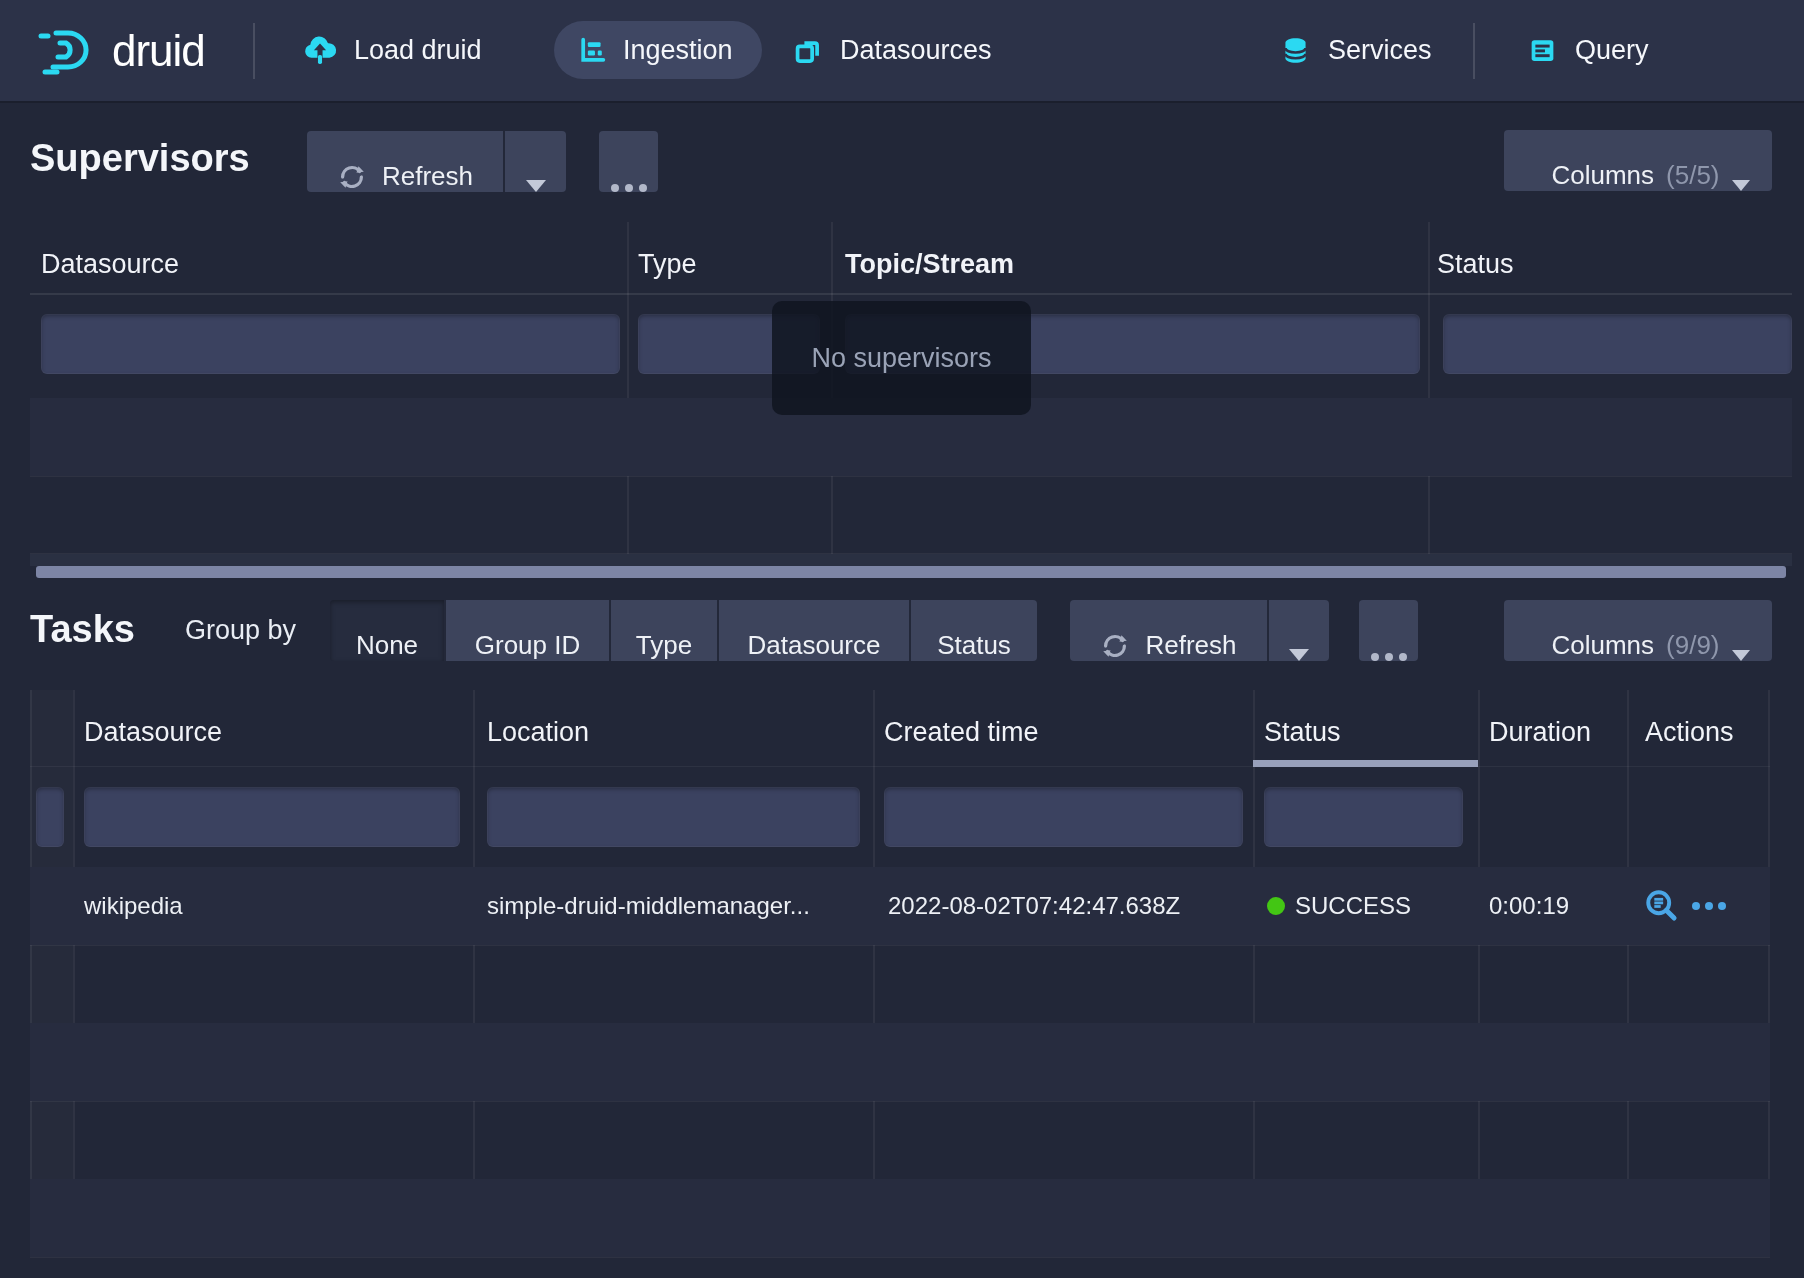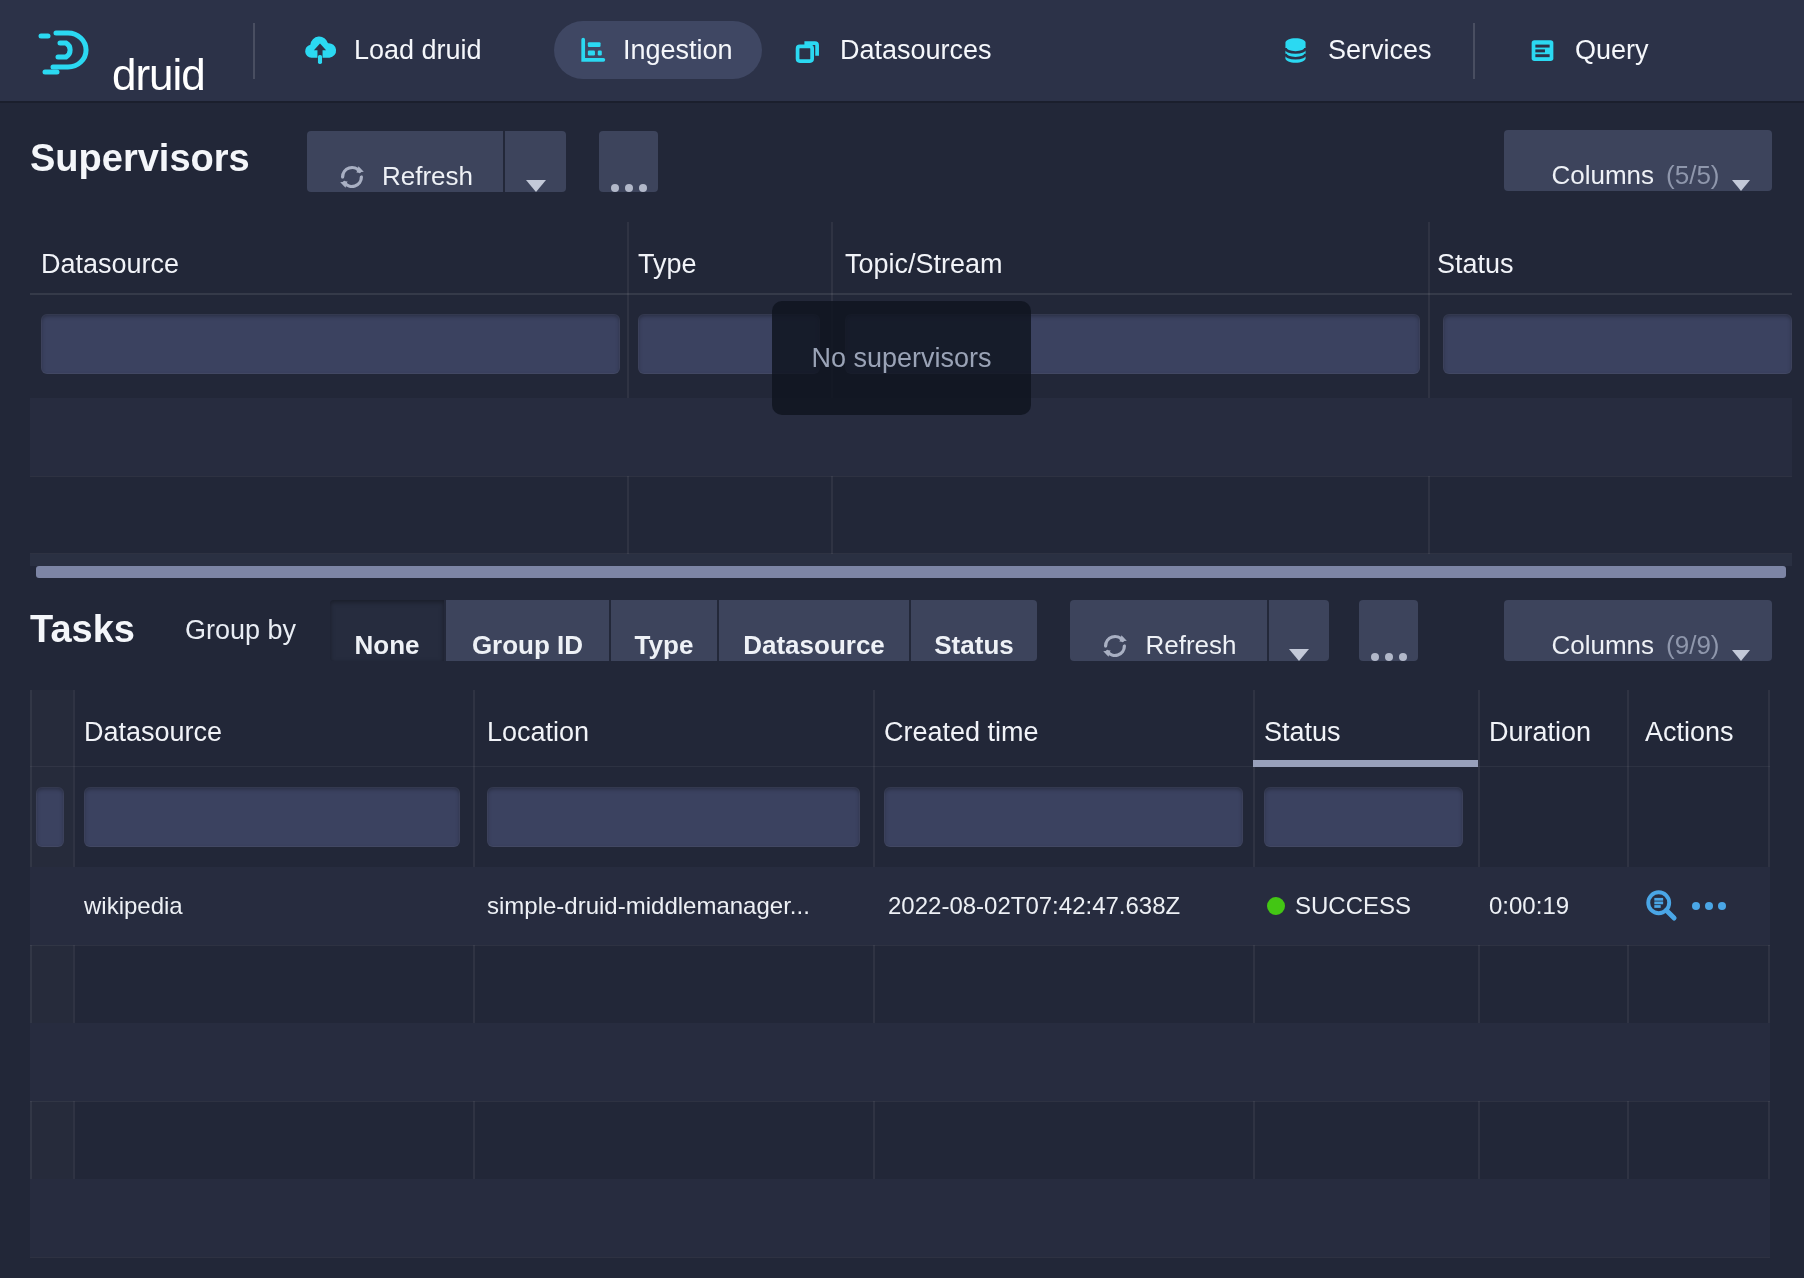--- a/index.html
+++ b/index.html
@@ -10,42 +10,42 @@
     font-family: "Liberation Sans", sans-serif; color: #eef1f6;
     -webkit-font-smoothing: antialiased;
   }
   .stage { position: absolute; inset: 0; width: 1804px; height: 1278px; background: #222738; overflow: hidden; }
 
   
   .navbar { position: absolute; left:0; top:0; width:1804px; height:101px; background:#2c3248; box-shadow: 0 2px 0 rgba(0,0,0,.18); }
   .nav-item { position:absolute; top:0; height:101px; display:flex; align-items:center; gap:17px; cursor:pointer; }
   .nav-label { font-size:27px; color:#f5f7fb; white-space:nowrap; }
   .brand-mark { position:absolute; left:36px; top:26px; }
-  .brand-word { position:absolute; left:112px; top:0; height:101px; display:flex; align-items:center; font-size:44px; font-weight:500; color:#ffffff; letter-spacing:-1px;margin-top:24px; }
+  .brand-word { position:absolute; left:112px; top:0; height:101px; display:flex; align-items:center; font-size:44px; font-weight:500; color:#ffffff; letter-spacing:-1px; }
   .nav-divider { position:absolute; top:23px; width:2px; height:56px; background:rgba(255,255,255,.14); }
   .nav-pill { position:absolute; left:554px; top:21px; width:208px; height:58px; border-radius:29px; background:#3f4763; display:flex; align-items:center; gap:15px; padding-left:23px; cursor:pointer; }
   .nav-icon { flex: none; display:block; }
 
   
   .sec-title { position:absolute; font-size:38px; font-weight:600; color:#f4f6fa; }
   .btn, .split-main, .split-caret, .seg {
     background:#3d445c; color:#eef1f6; font-size:26px;
     display:flex; align-items:flex-end; justify-content:center; cursor:pointer;
   }
   .btn { position:absolute; height:61px; border-radius:4px; }
   .split { position:absolute; height:61px; display:flex; border-radius:4px; overflow:hidden; }
   .split-main { gap:15px; }
   .split-sep, .seg-sep { width:2px; background:#232839; }
   .caret { width:0; height:0; border-left:10px solid transparent; border-right:10px solid transparent; border-top:12px solid #c3c9d8; }
   .dots { display:flex; gap:6px; align-items:center; }
   .dots i { width:8px; height:8px; border-radius:50%; background:#b2b8c9; }
   .columns-btn { gap:12px;padding-left:25px; }
   .col-count { color:#8f97ac; }
   .seg-group { position:absolute; height:61px; display:flex; border-radius:4px; overflow:hidden; }
-  .seg { white-space:nowrap;font-weight:bold; }
+  .seg { white-space:nowrap; }
   .seg.active { background:#262c3e; box-shadow: inset 0 2px 5px rgba(0,0,0,.35); }
   .groupby-label { position:absolute; height:61px; display:flex; align-items:center; font-size:27px; color:#e9edf4; }
 
   
   .tbl { position:absolute; }
   .col-div { position:absolute; top:0; width:2px; background:rgba(255,255,255,.06); }
   .hdr-label { position:absolute; top:26px; font-size:27px; color:#f1f3f8; line-height:32px; white-space:nowrap; cursor:pointer; }
   .hdr-border { position:absolute; left:0; width:100%; height:2px; background:rgba(255,255,255,.09); }
   .filter { position:absolute; height:60px; background:#3b4260; border:none; border-radius:6px; outline:none;
             box-shadow: inset 0 2px 4px rgba(0,0,0,.32), inset 0 0 0 1px rgba(255,255,255,.05);
@@ -171,21 +171,21 @@
     <span class="caret" style="border-left-width:9px;border-right-width:9px;border-top-width:11px;"></span>
   </div>
 
   <div class="tbl" style="left:30px; top:222px; width:1762px; height:356px;">
     <div class="col-div" style="left:597px; height:332px;"></div>
     <div class="col-div" style="left:801px; height:332px;"></div>
     <div class="col-div" style="left:1398px; height:332px;"></div>
 
     <div class="hdr-label" style="left:11px;">Datasource</div>
     <div class="hdr-label" style="left:608px;">Type</div>
-    <div class="hdr-label" style="left:815px;">Topic/Stream</div>
+    <div class="hdr-label" style="left:815px;font-weight:bold;">Topic/Stream</div>
     <div class="hdr-label" style="left:1407px;">Status</div>
     <div class="hdr-border" style="top:71px;"></div>
 
     <input class="filter" style="left: 11px; top: 92px; width: 579px;">
     <input class="filter" style="left: 608px; top: 92px; width: 182px;">
     <input class="filter" style="left: 815px; top: 92px; width: 575px;">
     <input class="filter" style="left: 1413px; top: 92px; width: 349px;">
 
     <div class="rowline" style="top:176px;"></div>
     <div class="row-lite" style="top:176px; height:78px;"></div>

